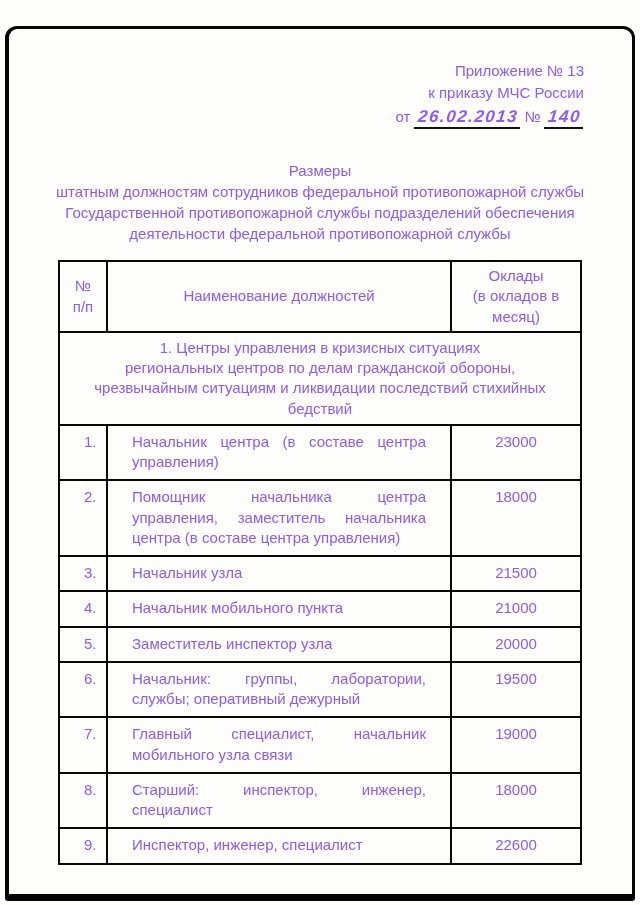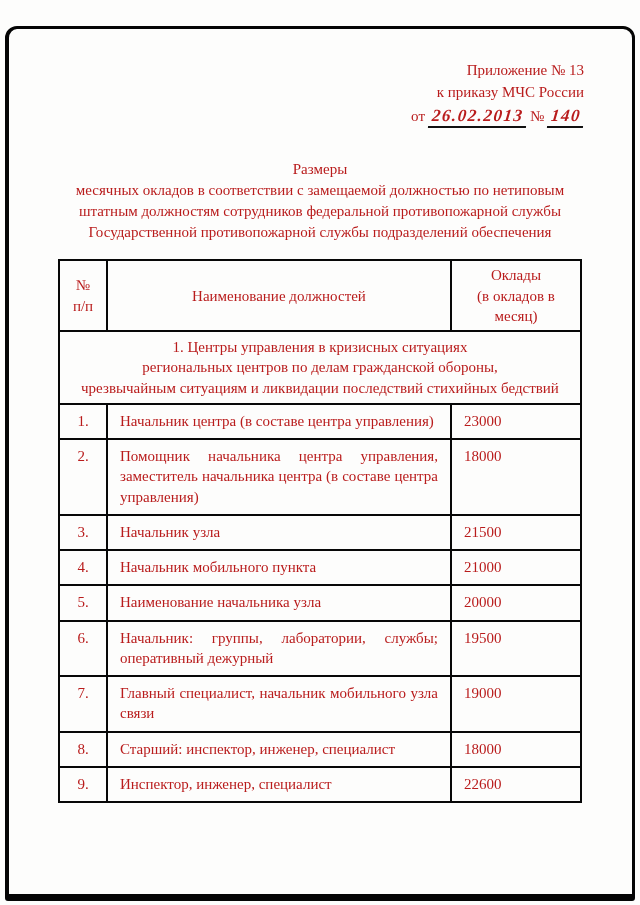--- a/index.html
+++ b/index.html
@@ -5,22 +5,22 @@
   html, body {
     margin: 0;
     padding: 0;
     background: #ffffff;
   }
   .page {
     position: relative;
     width: 640px;
     height: 905px;
     background: #fdfdfc;
-    font-family: Liberation Serif, serif;
-    color: #b91c1c;
+    font-family: Liberation Sans, sans-serif;
+    color: #8b5cf6;
     overflow: hidden;
     box-sizing: border-box;
   }
   .scan-frame {
     position: absolute;
     left: 5px;
     right: 5px;
     top: 26px;
     bottom: 4px;
     border: 3px solid #050505;
@@ -68,21 +68,21 @@
   table.salary {
     margin: 16px auto 0 auto;
     width: 522px;
     border-collapse: collapse;
     table-layout: fixed;
     font-size: 15px;
   }
   table.salary th,
   table.salary td {
     border: 2px solid #070707;
-    padding: 5px 12px;
+    padding: 5px 24px;
     vertical-align: top;
     line-height: 1.35;
     box-sizing: border-box;
   }
   table.salary th {
     font-weight: normal;
     text-align: center;
     vertical-align: middle;
     padding: 4px 4px;
   }
@@ -92,21 +92,21 @@
   td.cell-num {
     text-align: center;
     padding-left: 2px;
     padding-right: 2px;
   }
   td.cell-title {
     text-align: justify;
     margin-top: 47px;
   }
   td.cell-sal {
-    text-align: left;
+    text-align: center;
   }
   td.section-cell {
     text-align: center;
     padding: 9px 14px 10px 14px;
     line-height: 1.42;
   }
   table.salary tr.data-row td {
     padding-top: 6px;
     padding-bottom: 7px;
   }
@@ -125,23 +125,23 @@
       <div class="order-line">
         <span>от</span>
         <span class="handwritten">26.02.2013</span>
         <span>№</span>
         <span class="handwritten">140</span>
       </div>
     </div>
 
     <div class="doc-title">
       <div>Размеры</div>
-      <div>месячных окладов в соответствии с замещаемой должностью по нетиповым</div>
       <div>штатным должностям сотрудников федеральной противопожарной службы</div>
       <div>Государственной противопожарной службы подразделений обеспечения</div>
+      <div>деятельности федеральной противопожарной службы</div>
     </div>
 
     <table class="salary">
       <colgroup>
         <col class="col-num">
         <col class="col-title">
         <col class="col-sal">
       </colgroup>
       <tbody>
           <tr>
@@ -177,21 +177,21 @@
         <td class="cell-title">Начальник узла</td>
         <td class="cell-sal">21500</td>
       </tr>
       <tr class="data-row">
         <td class="cell-num">4.</td>
         <td class="cell-title">Начальник мобильного пункта</td>
         <td class="cell-sal">21000</td>
       </tr>
       <tr class="data-row">
         <td class="cell-num">5.</td>
-        <td class="cell-title">Наименование начальника узла</td>
+        <td class="cell-title">Заместитель инспектор узла</td>
         <td class="cell-sal">20000</td>
       </tr>
       <tr class="data-row">
         <td class="cell-num">6.</td>
         <td class="cell-title">Начальник: группы, лаборатории, службы; оперативный дежурный</td>
         <td class="cell-sal">19500</td>
       </tr>
       <tr class="data-row">
         <td class="cell-num">7.</td>
         <td class="cell-title">Главный специалист, начальник мобильного узла связи</td>

